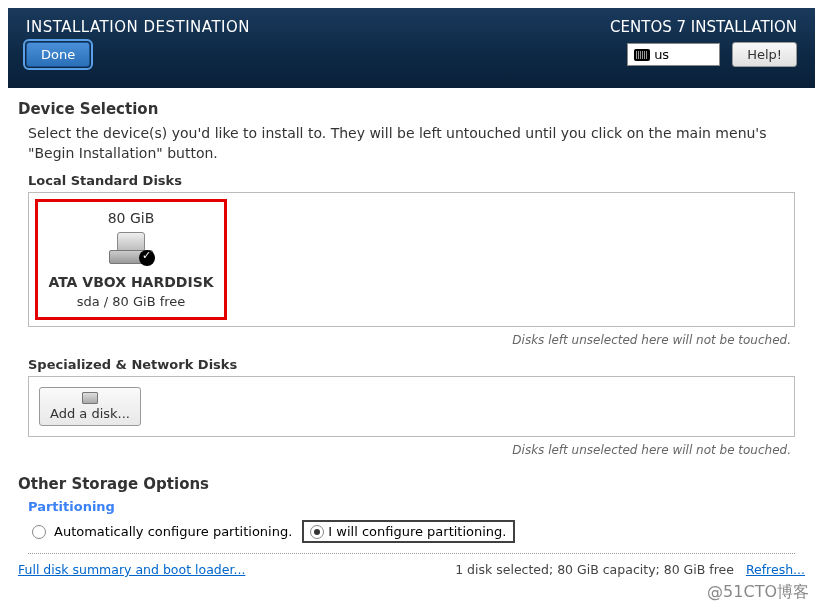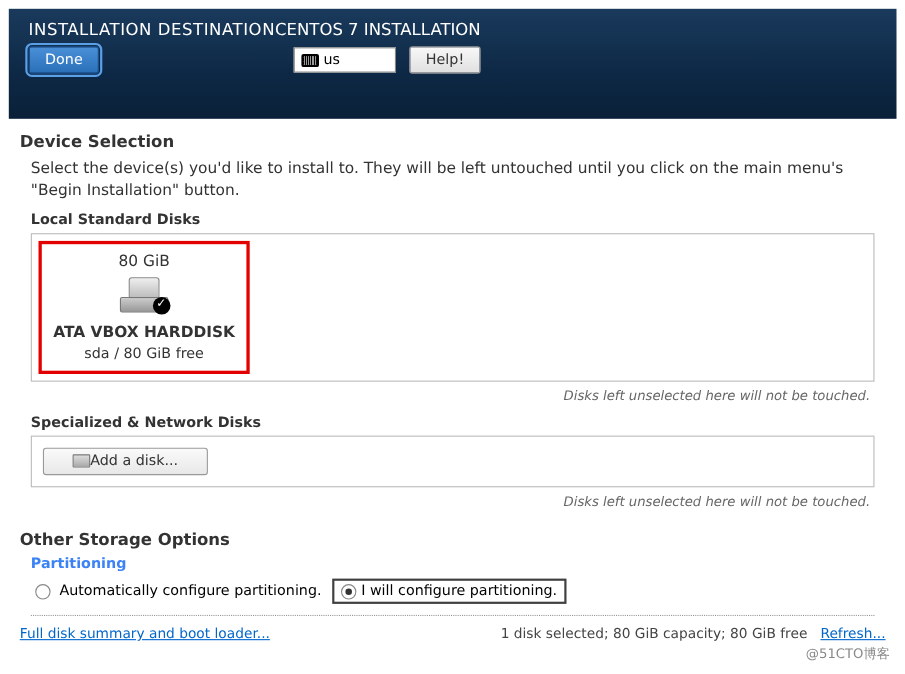--- a/index.html
+++ b/index.html
@@ -1,17 +1,17 @@
 <!DOCTYPE html>
 <html><head>
 <meta charset="utf-8">
 <style>
 * { box-sizing: border-box; margin: 0; padding: 0; font-family: "DejaVu Sans", "Cantarell", sans-serif; }
 body { background: #fff; width: 823px; height: 613px; overflow: hidden; position: relative; }
-.header { background: linear-gradient(to bottom, #1a3a5c, #0d2845 60%, #0a2038); height: 100px; padding: 10px 18px 0 18px; display: flex; justify-content: flex-start; margin: 8px 8px 0 8px; }
+.header { background: linear-gradient(to bottom, #1a3a5c, #0d2845 60%, #0a2038); height: 80px; padding: 10px 18px 0 18px; display: flex; justify-content: space-between; margin: 8px 8px 0 8px; gap: 40px; }
 .header-left .title { color: #fff; font-size: 15px; font-weight: 500; letter-spacing: 0.5px; margin-bottom: 6px; }
 .done-btn { background: linear-gradient(to bottom, #4a90d9, #2a70b9); border: 1px solid #1a5090; color: #fff; padding: 4px 14px; border-radius: 3px; font-size: 13px; cursor: pointer; outline: 2px solid #5aa0e9; outline-offset: 1px; }
 .header-right { text-align: right; }
 .header-right .installer-title { color: #fff; font-size: 15px; font-weight: 400; margin-bottom: 6px; }
 .header-right-controls { display: flex; justify-content: flex-end; gap: 12px; align-items: center; }
 .kb-indicator { background: #fff; color: #000; padding: 3px 50px 3px 6px; font-size: 13px; display: flex; align-items: center; gap: 4px; border: 1px solid #888; }
 .kb-icon { width: 16px; height: 12px; background: #000; border-radius: 2px; position: relative; }
 .kb-icon::after { content: ""; position: absolute; inset: 2px; background: repeating-linear-gradient(90deg, #fff 0 1px, #000 1px 2px), repeating-linear-gradient(0deg, #fff 0 1px, #000 1px 3px); opacity: 0.6; }
 .help-btn { background: linear-gradient(to bottom, #f8f8f8, #e0e0e0); border: 1px solid #999; padding: 4px 14px; border-radius: 3px; font-size: 13px; color: #333; cursor: pointer; }
 .content { padding: 12px 18px 0 18px; }
@@ -22,36 +22,36 @@
 .disk-item { border: 3px solid #e30000; padding: 8px 6px; text-align: center; width: 192px; }
 .disk-size { font-size: 14px; color: #333; margin-bottom: 6px; }
 .disk-img { margin: 6px auto; width: 44px; height: 32px; position: relative; }
 .disk-img .tray { width: 44px; height: 14px; background: linear-gradient(to bottom, #ccc, #999); border-radius: 2px; position: absolute; bottom: 0; border: 1px solid #777; }
 .disk-img .platter { width: 28px; height: 20px; background: linear-gradient(to bottom, #eee, #bbb); border-radius: 3px; position: absolute; top: 0; left: 8px; border: 1px solid #888; }
 .disk-img .check { position: absolute; bottom: -2px; right: -2px; width: 16px; height: 16px; background: #000; border-radius: 50%; }
 .disk-img .check::after { content: "✓"; color: #fff; font-size: 11px; position: absolute; left: 3px; top: -1px; font-weight: bold; }
 .disk-name { font-size: 14px; font-weight: bold; color: #333; margin-top: 10px; }
 .disk-sub { font-size: 13px; color: #333; margin-top: 4px; }
 .touch-note { font-size: 12px; font-style: italic; color: #666; text-align: right; margin: 6px 14px 10px 0; }
-.add-disk-btn { border: 1px solid #999; background: linear-gradient(to bottom, #fafafa, #e8e8e8); padding: 4px 26px; border-radius: 3px; font-size: 13px; color: #333; cursor: pointer; display: inline-flex; flex-direction: row; align-items: center; }
+.add-disk-btn { border: 1px solid #999; background: linear-gradient(to bottom, #fafafa, #e8e8e8); padding: 4px 10px; border-radius: 3px; font-size: 13px; color: #333; cursor: pointer; display: inline-flex; flex-direction: column; align-items: center; }
 .add-disk-btn .small-icon { width: 16px; height: 12px; background: linear-gradient(#ddd, #aaa); border: 1px solid #777; border-radius: 1px; margin-bottom: 2px; }
 .net-box { border: 1px solid #bbb; margin: 0 10px; padding: 10px; }
 .options-h { font-size: 15px; font-weight: bold; color: #333; margin: 18px 0 6px 0; }
 .sub-label { font-size: 13px; font-weight: bold; color: #3b82f6; margin: 0 0 6px 10px; }
 .radio-row { display: flex; align-items: center; margin-left: 14px; gap: 4px; font-size: 13px; }
 .radio { width: 14px; height: 14px; border: 1px solid #888; border-radius: 50%; display: inline-flex; align-items: center; justify-content: center; margin-right: 4px; }
 .radio.selected::after { content: ""; width: 6px; height: 6px; background: #333; border-radius: 50%; }
 .chk { width: 14px; height: 14px; border: 1px solid #bbb; border-radius: 2px; margin-right: 4px; }
 .red-box { border: 2px solid #404040; padding: 2px 6px; display: inline-flex; align-items: center; margin-left: 6px; }
 .disabled-row { color: #aaa; display: flex; align-items: center; margin: 6px 0 0 14px; font-size: 13px; }
 .dotted { border-bottom: 1px dotted #999; margin: 10px 10px 0 10px; }
 .footer { display: flex; justify-content: space-between; align-items: center; padding: 8px 18px; font-size: 12.5px; }
 .footer a { color: #0066cc; text-decoration: underline; cursor: pointer; }
 .footer .status { color: #444; }
-.watermark { position: absolute; right: 14px; bottom: 10px; color: #888; font-size: 12px; }
+.watermark { position: absolute; right: 14px; bottom: 10px; color: #888; font-size: 16px; }
 </style>
 </head>
 <body>
 
 <div class="header">
   <div class="header-left">
     <div class="title">INSTALLATION DESTINATION</div>
     <button class="done-btn">Done</button>
   </div>
   <div class="header-right">

